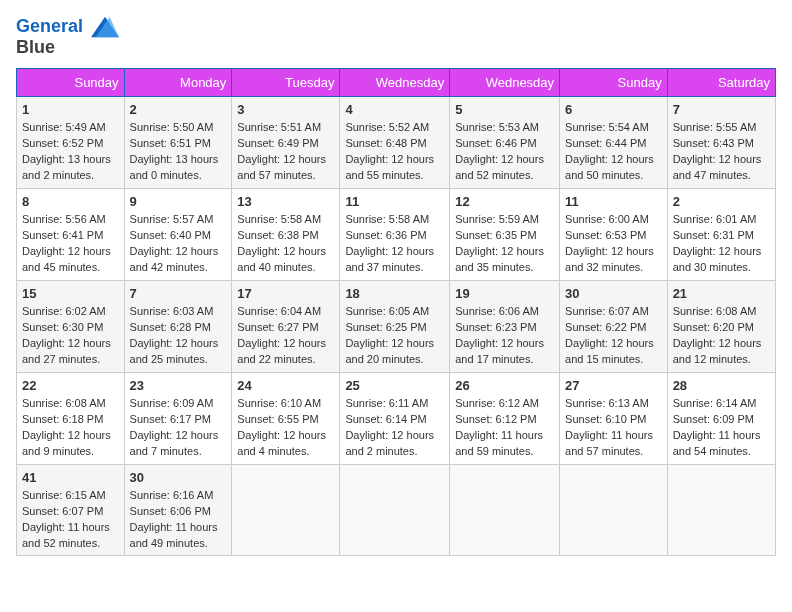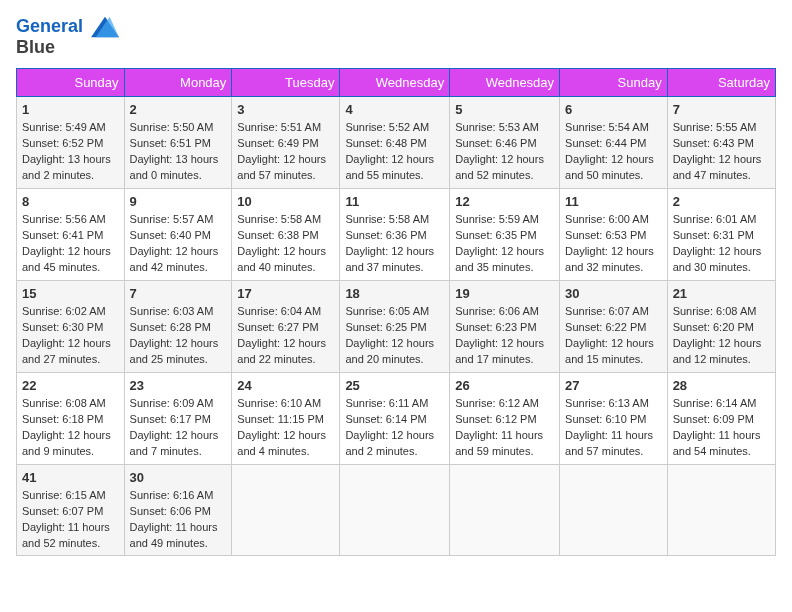--- a/index.html
+++ b/index.html
@@ -187,21 +187,21 @@
 and 45 minutes.</div>
         </td>
         <td>
           <span class="day-num">9</span>
           <div class="day-info">Sunrise: 5:57 AM
 Sunset: 6:40 PM
 Daylight: 12 hours
 and 42 minutes.</div>
         </td>
         <td>
-          <span class="day-num">10</span>
+          <span class="day-num">13</span>
           <div class="day-info">Sunrise: 5:58 AM
 Sunset: 6:38 PM
 Daylight: 12 hours
 and 40 minutes.</div>
         </td>
         <td>
           <span class="day-num">11</span>
           <div class="day-info">Sunrise: 5:58 AM
 Sunset: 6:36 PM
 Daylight: 12 hours
@@ -291,21 +291,21 @@
         <td>
           <span class="day-num">23</span>
           <div class="day-info">Sunrise: 6:09 AM
 Sunset: 6:17 PM
 Daylight: 12 hours
 and 7 minutes.</div>
         </td>
         <td>
           <span class="day-num">24</span>
           <div class="day-info">Sunrise: 6:10 AM
-Sunset: 11:15 PM
+Sunset: 6:55 PM
 Daylight: 12 hours
 and 4 minutes.</div>
         </td>
         <td>
           <span class="day-num">25</span>
           <div class="day-info">Sunrise: 6:11 AM
 Sunset: 6:14 PM
 Daylight: 12 hours
 and 2 minutes.</div>
         </td>

